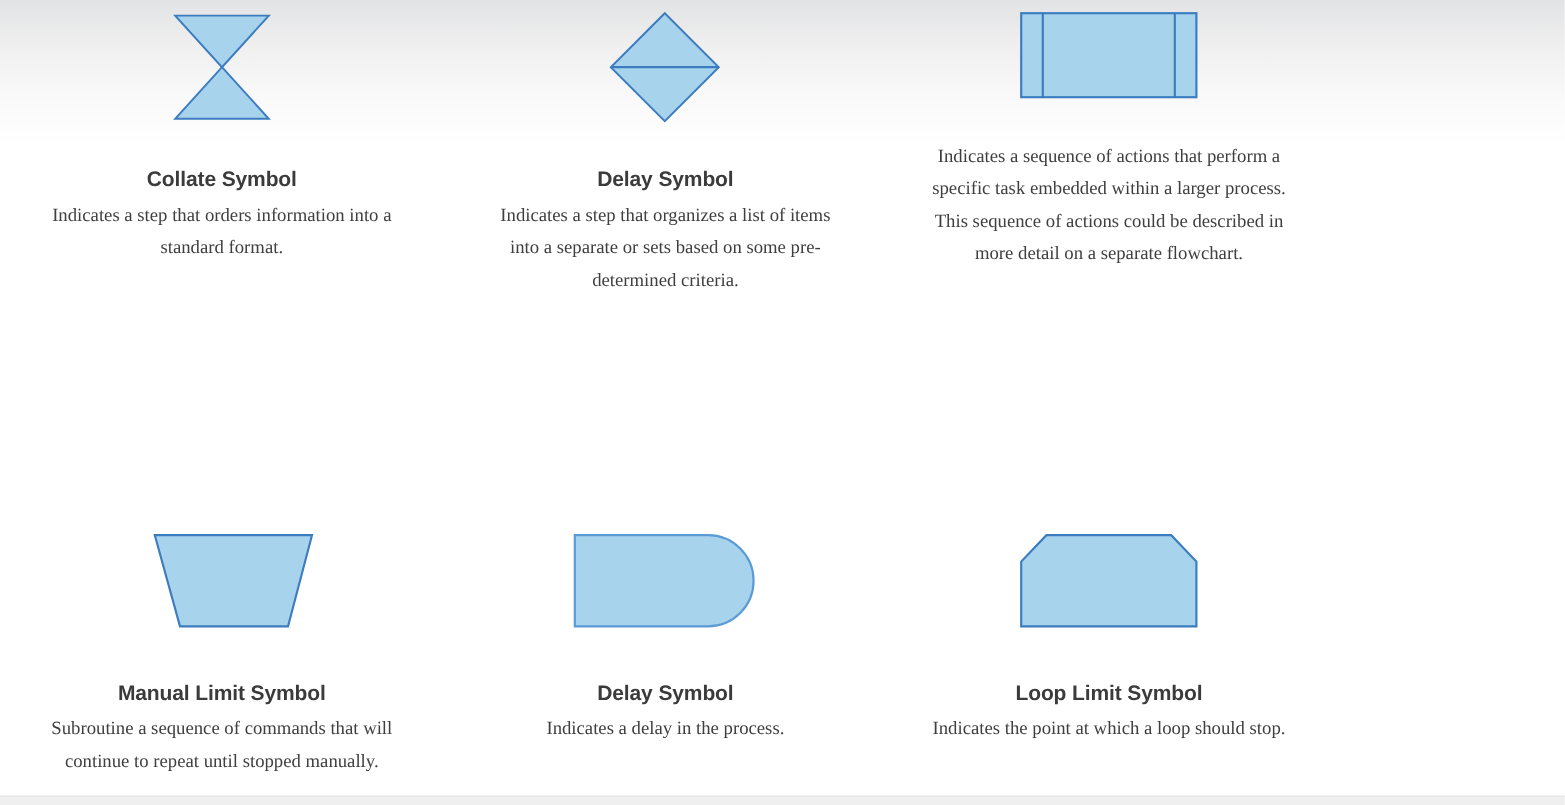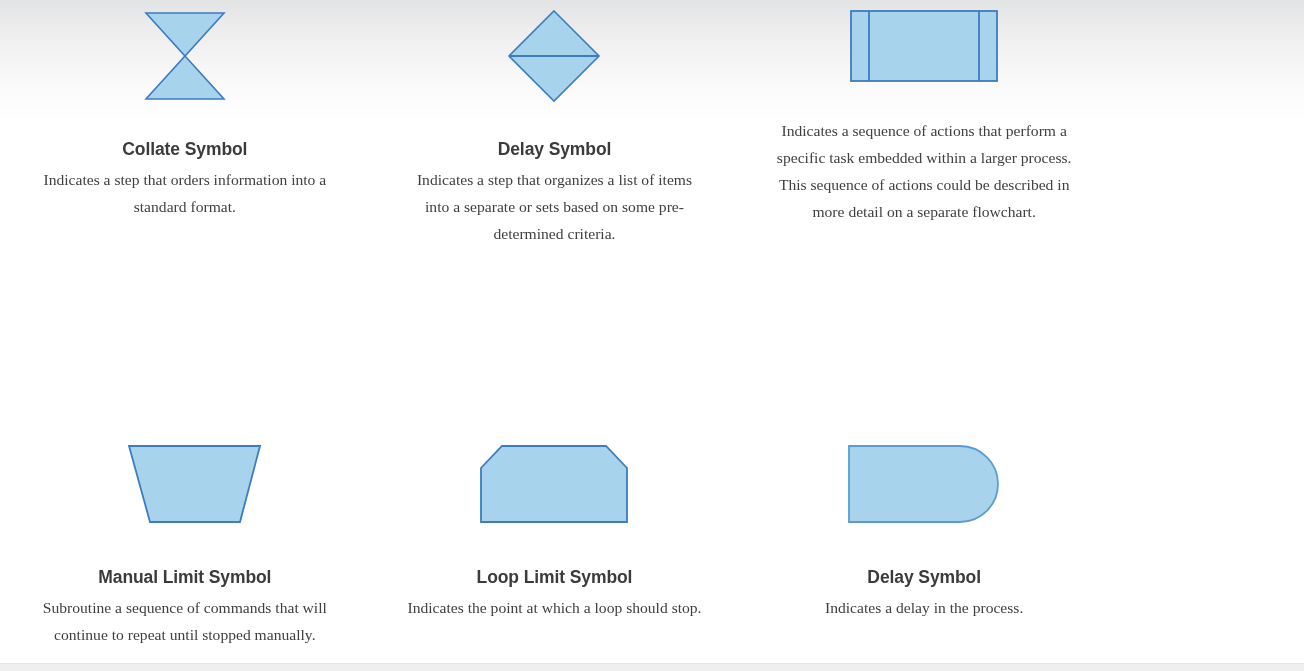--- a/index.html
+++ b/index.html
@@ -139,35 +139,35 @@
   <div class="symbol-card row-2 col-1">
     <div class="symbol-figure">
       <svg width="152" height="78" viewBox="0 0 152 78">
         <polygon points="20,1 151,1 131,77 41,77" fill="#a8d3ec" stroke="#3c7cbf" stroke-width="1.8"></polygon>
       </svg>
     </div>
     <div class="symbol-title">Manual Limit Symbol</div>
     <div class="symbol-desc">Subroutine a sequence of commands that will continue to repeat until stopped manually.</div>
   </div>
 
+  <div class="symbol-card row-2 col-3">
+    <div class="symbol-figure">
+      <svg width="152" height="78" viewBox="0 0 152 78">
+        <path d="M1,1 H112 A38,38 0 0 1 112,77 H1 Z" fill="#a8d3ec" stroke="#5b9bd5" stroke-width="1.8"></path>
+      </svg>
+    </div>
+    <div class="symbol-title">Delay Symbol</div>
+    <div class="symbol-desc">Indicates a delay in the process.</div>
+  </div>
+
   <div class="symbol-card row-2 col-2">
     <div class="symbol-figure">
       <svg width="148" height="78" viewBox="0 0 148 78">
         <polygon points="22,1 126,1 147,23 147,77 1,77 1,23" fill="#a8d3ec" stroke="#3c7cbf" stroke-width="1.8"></polygon>
       </svg>
     </div>
     <div class="symbol-title">Loop Limit Symbol</div>
     <div class="symbol-desc">Indicates the point at which a loop should stop.</div>
   </div>
 
-  <div class="symbol-card row-2 col-3">
-    <div class="symbol-figure">
-      <svg width="152" height="78" viewBox="0 0 152 78">
-        <path d="M1,1 H112 A38,38 0 0 1 112,77 H1 Z" fill="#a8d3ec" stroke="#5b9bd5" stroke-width="1.8"></path>
-      </svg>
-    </div>
-    <div class="symbol-title">Delay Symbol</div>
-    <div class="symbol-desc">Indicates a delay in the process.</div>
-  </div>
-
 </div>
 
 <div class="page-bottom-band"></div>
 
 </body></html>

